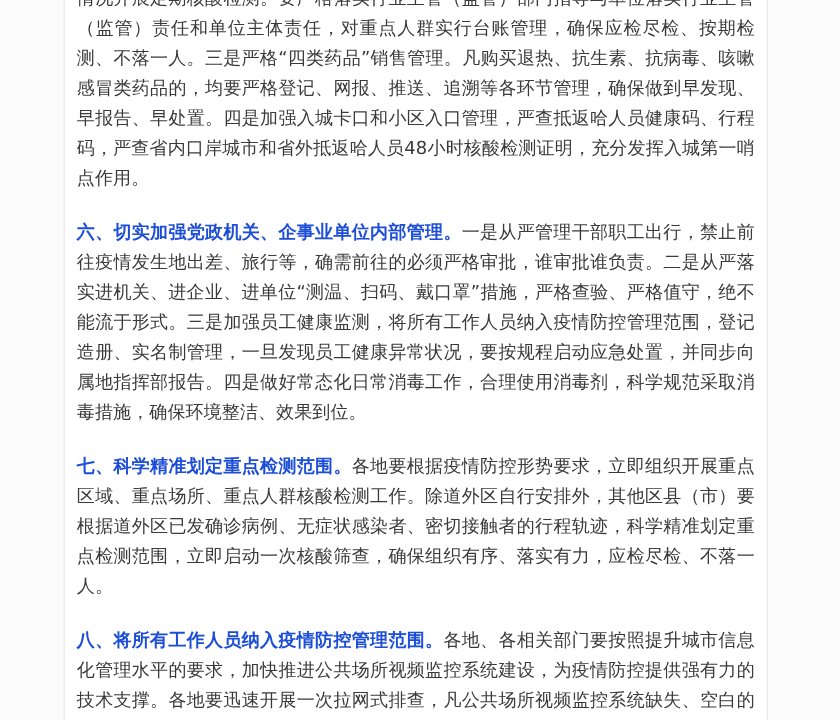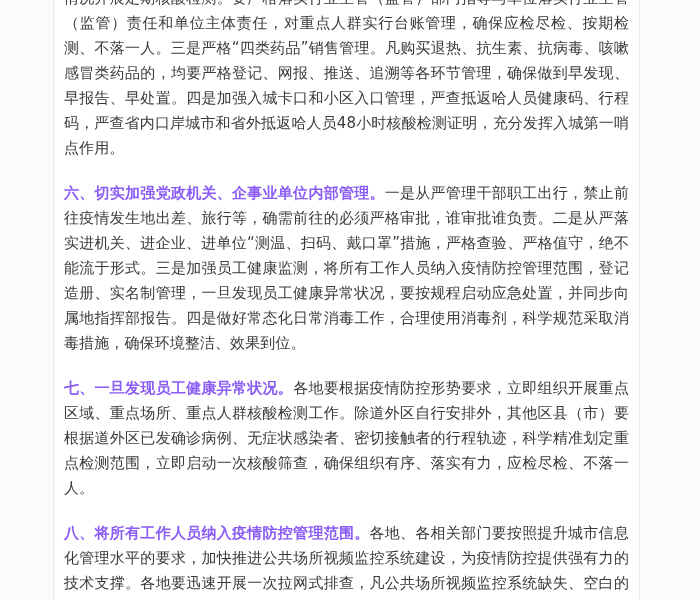--- a/index.html
+++ b/index.html
@@ -51,21 +51,21 @@
     letter-spacing: 0.1px;
     word-break: break-all;
   }
 
   .para:last-child {
     margin-bottom: 0;
   }
 
   .para .head {
     font-weight: bold;
-    color: #8b5cf6;
+    color: #1d4ed8;
   }
 
   .para .body-text {
     font-weight: normal;
   }
 
   
   .para.clipped-top {
     margin-top: 0;
   }
@@ -75,20 +75,20 @@
 
 <div id="page-root">
 
   <div id="article-card">
     <div id="article-body">
 
       <p class="para clipped-top"><span class="body-text">情况开展定期核酸检测。要严格落实行业主管（监管）部门指导与单位落实行业主管（监管）责任和单位主体责任，对重点人群实行台账管理，确保应检尽检、按期检测、不落一人。三是严格“四类药品”销售管理。凡购买退热、抗生素、抗病毒、咳嗽感冒类药品的，均要严格登记、网报、推送、追溯等各环节管理，确保做到早发现、早报告、早处置。四是加强入城卡口和小区入口管理，严查抵返哈人员健康码、行程码，严查省内口岸城市和省外抵返哈人员48小时核酸检测证明，充分发挥入城第一哨点作用。</span></p>
 
       <p class="para"><span class="head">六、切实加强党政机关、企事业单位内部管理。</span><span class="body-text">一是从严管理干部职工出行，禁止前往疫情发生地出差、旅行等，确需前往的必须严格审批，谁审批谁负责。二是从严落实进机关、进企业、进单位“测温、扫码、戴口罩”措施，严格查验、严格值守，绝不能流于形式。三是加强员工健康监测，将所有工作人员纳入疫情防控管理范围，登记造册、实名制管理，一旦发现员工健康异常状况，要按规程启动应急处置，并同步向属地指挥部报告。四是做好常态化日常消毒工作，合理使用消毒剂，科学规范采取消毒措施，确保环境整洁、效果到位。</span></p>
 
-      <p class="para"><span class="head">七、一旦发现员工健康异常状况。</span><span class="body-text">各地要根据疫情防控形势要求，立即组织开展重点区域、重点场所、重点人群核酸检测工作。除道外区自行安排外，其他区县（市）要根据道外区已发确诊病例、无症状感染者、密切接触者的行程轨迹，科学精准划定重点检测范围，立即启动一次核酸筛查，确保组织有序、落实有力，应检尽检、不落一人。</span></p>
+      <p class="para"><span class="head">七、科学精准划定重点检测范围。</span><span class="body-text">各地要根据疫情防控形势要求，立即组织开展重点区域、重点场所、重点人群核酸检测工作。除道外区自行安排外，其他区县（市）要根据道外区已发确诊病例、无症状感染者、密切接触者的行程轨迹，科学精准划定重点检测范围，立即启动一次核酸筛查，确保组织有序、落实有力，应检尽检、不落一人。</span></p>
 
       <p class="para"><span class="head">八、将所有工作人员纳入疫情防控管理范围。</span><span class="body-text">各地、各相关部门要按照提升城市信息化管理水平的要求，加快推进公共场所视频监控系统建设，为疫情防控提供强有力的技术支撑。各地要迅速开展一次拉网式排查，凡公共场所视频监控系统缺失、空白的点位要实行台账管理，损坏的或不能正常使用的必须立即修复投用。要压实落靠企业的主体责任，凡需建设完善的点位，主体企业要按规定要求尽快完成设施设备的安装调试，确保全覆盖、无死角、见实效。</span></p>
 
     </div>
   </div>
 
 </div>
 
 </body></html>

